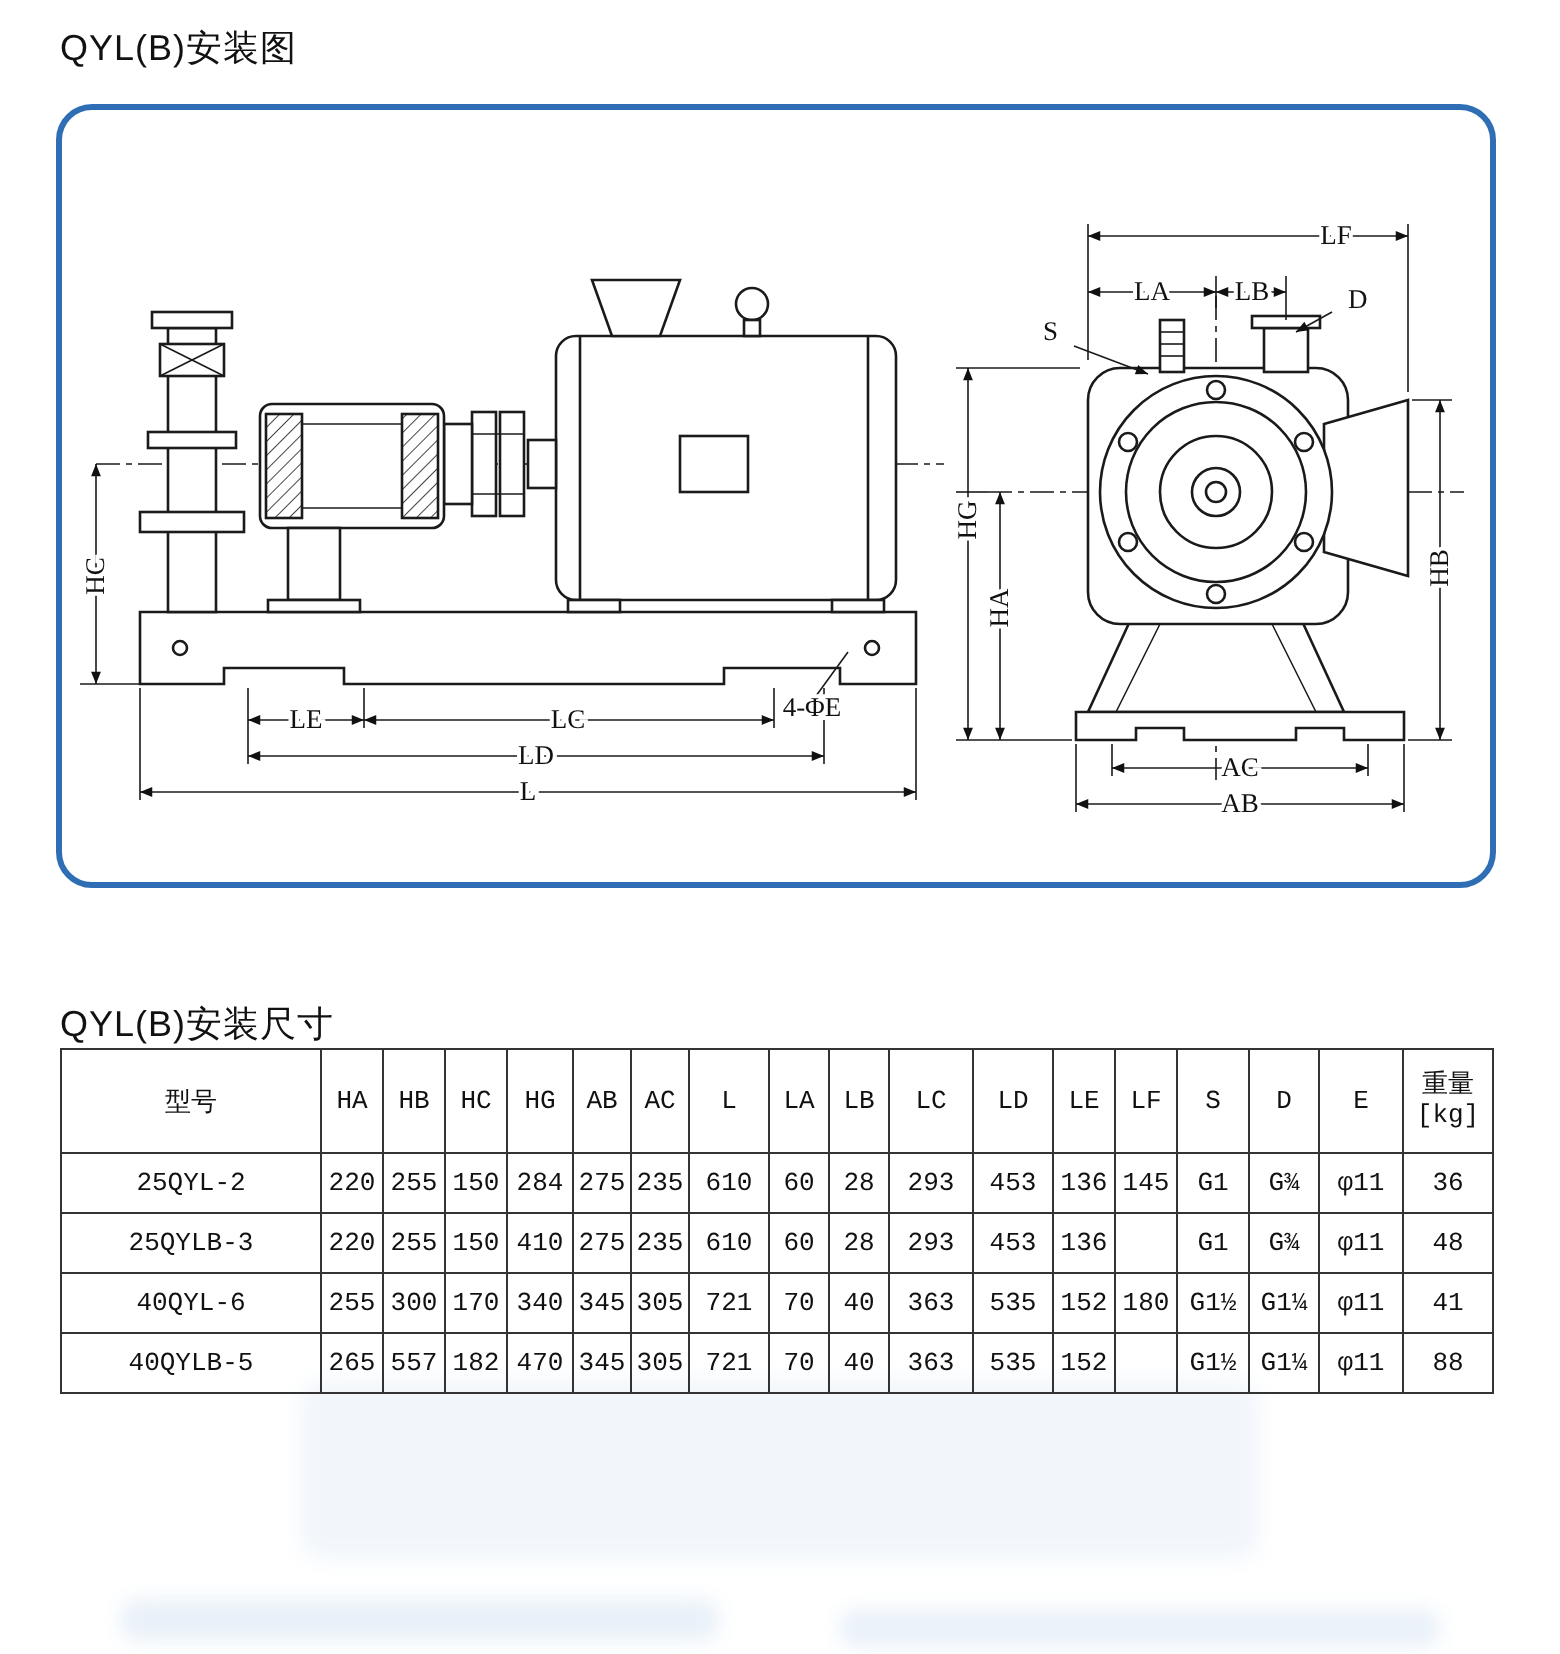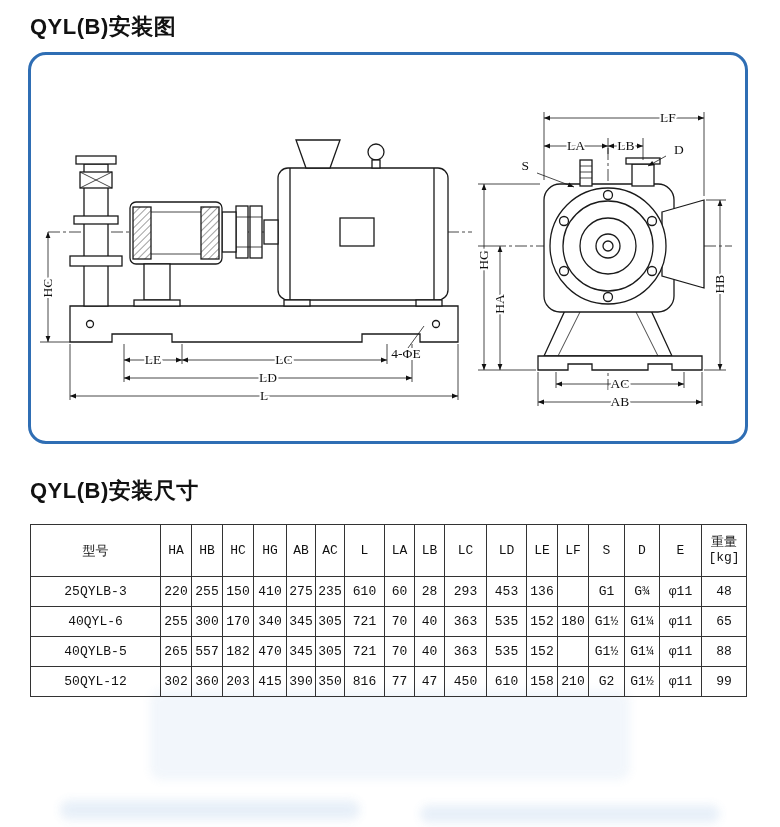--- a/index.html
+++ b/index.html
@@ -7,25 +7,25 @@
   body {
     width: 780px; height: 827px;
     background: #ffffff;
     font-family: "Liberation Sans", sans-serif;
     color: #111;
     position: relative;
     overflow: hidden;
   }
   .page-title {
     position: absolute; left: 30px;
-    font-size: 22px; font-weight: bold; letter-spacing: .5px;
+    font-size: 18px; font-weight: normal; letter-spacing: .5px;
     margin: 0;
   }
   #title-diagram { top: 12px; }
-  #title-table  { top: 476px; }
+  #title-table  { top: 500px; }
 
   .diagram-box {
     position: absolute; left: 28px; top: 52px;
     width: 720px; height: 392px;
     border: 3px solid #2f6eb4;
     border-radius: 18px;
     background: #fff;
   }
   .diagram-box svg { display: block; margin: 5px auto 0; }
 
@@ -259,20 +259,40 @@
       <th>LF</th>
       <th>S</th>
       <th>D</th>
       <th>E</th>
       <th class="kg-header">重量
 [kg]</th>
     </tr>
   </thead>
   <tbody>
       <tr>
+        <td class="model-col">25QYL-2</td>
+        <td>220</td>
+        <td>255</td>
+        <td>150</td>
+        <td>284</td>
+        <td>275</td>
+        <td>235</td>
+        <td>610</td>
+        <td>60</td>
+        <td>28</td>
+        <td>293</td>
+        <td>453</td>
+        <td>136</td>
+        <td>145</td>
+        <td>G1</td>
+        <td>G¾</td>
+        <td>φ11</td>
+        <td>36</td>
+      </tr>
+      <tr>
         <td class="model-col">25QYLB-3</td>
         <td>220</td>
         <td>255</td>
         <td>150</td>
         <td>410</td>
         <td>275</td>
         <td>235</td>
         <td>610</td>
         <td>60</td>
         <td>28</td>
@@ -296,21 +316,21 @@
         <td>721</td>
         <td>70</td>
         <td>40</td>
         <td>363</td>
         <td>535</td>
         <td>152</td>
         <td>180</td>
         <td>G1½</td>
         <td>G1¼</td>
         <td>φ11</td>
-        <td>65</td>
+        <td>41</td>
       </tr>
       <tr>
         <td class="model-col">40QYLB-5</td>
         <td>265</td>
         <td>557</td>
         <td>182</td>
         <td>470</td>
         <td>345</td>
         <td>305</td>
         <td>721</td>
@@ -318,34 +338,14 @@
         <td>40</td>
         <td>363</td>
         <td>535</td>
         <td>152</td>
         <td></td>
         <td>G1½</td>
         <td>G1¼</td>
         <td>φ11</td>
         <td>88</td>
       </tr>
-      <tr>
-        <td class="model-col">50QYL-12</td>
-        <td>302</td>
-        <td>360</td>
-        <td>203</td>
-        <td>415</td>
-        <td>390</td>
-        <td>350</td>
-        <td>816</td>
-        <td>77</td>
-        <td>47</td>
-        <td>450</td>
-        <td>610</td>
-        <td>158</td>
-        <td>210</td>
-        <td>G2</td>
-        <td>G1½</td>
-        <td>φ11</td>
-        <td>99</td>
-      </tr>
   </tbody>
 </table>
 
 </body></html>

